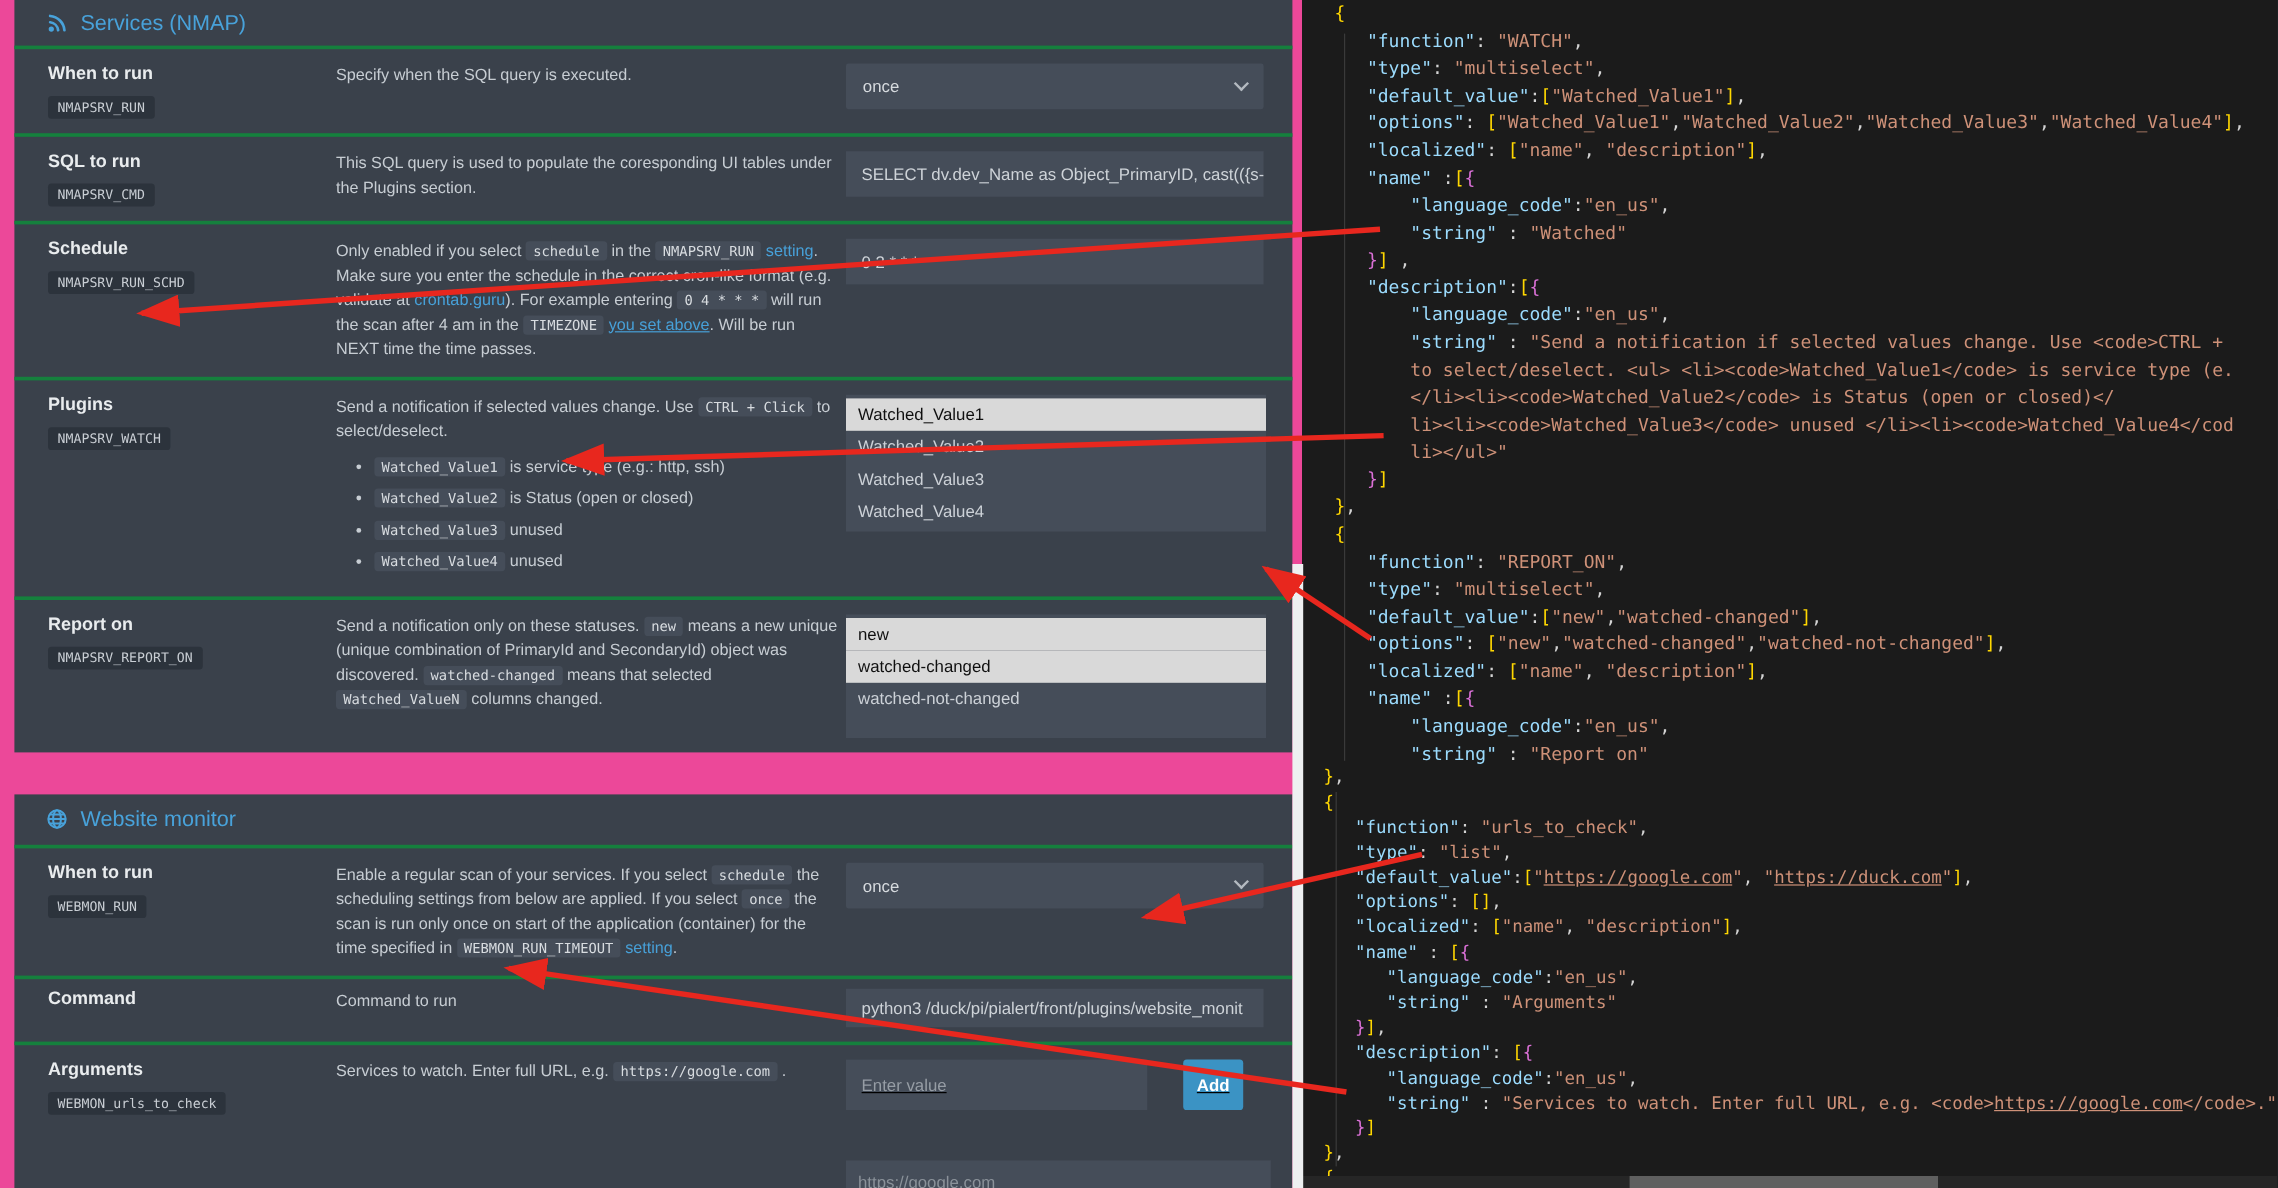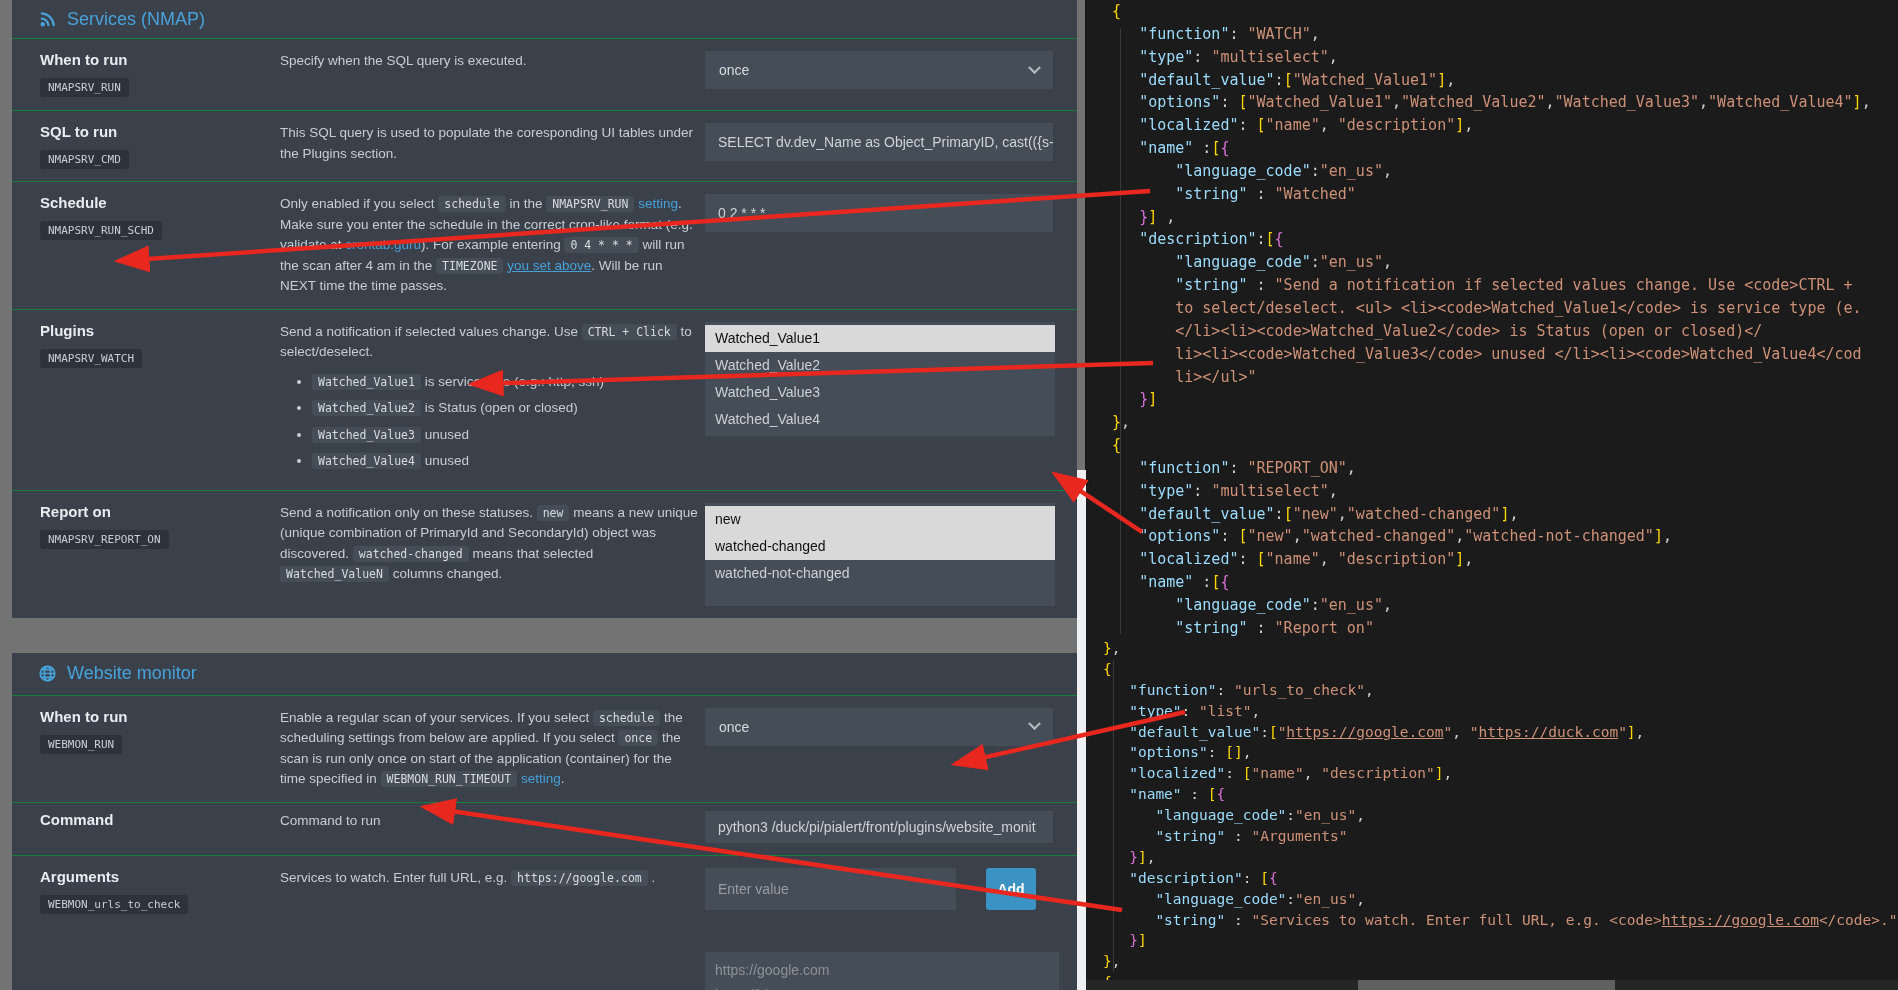--- a/index.html
+++ b/index.html
@@ -1,28 +1,28 @@
 <!DOCTYPE html>
 <html><head>
 <meta charset="utf-8">
 <style>
   * { margin:0; padding:0; box-sizing:border-box; }
   body { background:#111; }
   .stage { position:relative; width:1898px; height:990px; overflow:hidden;
            background:#262c33; font-family:"Liberation Sans", sans-serif; }
 
   
-  .left-page { position:absolute; left:0; top:0; width:1141px; height:990px; background:#737373; }
+  .left-page { position:absolute; left:0; top:0; width:1141px; height:990px; background:#ec4899; }
   .card { margin-left:12px; width:1065px; background:#3a414b; }
   .card2 { margin-top:35px; }
   .card-header { height:38px; display:flex; align-items:center; gap:10px; padding-left:26px;
                  color:#48a2da; font-size:18px; }
   .card2 .card-header { height:42px; }
   .row { display:grid; grid-template-columns:240px 425px 1fr; padding:12px 22px 12px 28px;
-         border-top:1px solid #15803d; }
+         border-top:3px solid #15803d; }
   .mh72{min-height:72px} .mh55{min-height:55px} .mh90{min-height:90px} .mh145{min-height:145px}
   .mh125{min-height:125px} .mh103{min-height:103px} .mh47{min-height:47px; padding-top:8px} .mh238{min-height:238px}
   .lbl { font-weight:bold; font-size:15px; color:#e9ecee; }
   .chip { display:inline-block; background:#2c333c; color:#c9ced4;
           font-family:"DejaVu Sans Mono", monospace; font-size:11px;
           padding:3px 8px; border-radius:3px; margin-top:10px; }
   .desc { color:#c7cdd3; font-size:13.5px; line-height:1.52; padding-right:5px; }
   .desc code { background:#454d59; font-family:"DejaVu Sans Mono", monospace; font-size:11.5px;
                padding:1px 6px; border-radius:3px; color:#d8dce0; white-space:nowrap; }
   .desc a { color:#47a0d8; cursor:pointer; text-decoration:none; }
@@ -36,21 +36,21 @@
   .chev { width:9px; height:9px; border-right:2px solid #b4bac1; border-bottom:2px solid #b4bac1;
           transform:rotate(45deg) translate(-2px,-2px); }
   .tin { width:348px; height:38px; background:#454d59; display:flex; align-items:center;
          padding:0 13px; color:#ced3d8; font-size:14px; white-space:nowrap; overflow:hidden; }
   .tin.short { height:32px; }
   .listbox { width:350px; background:#454d59; padding:3px 0; }
   .opt { height:27px; line-height:27px; padding:0 10px; font-size:14px; color:#ccd1d7;
          white-space:nowrap; overflow:hidden; }
   .opt.sel { background:#d9d9d9; color:#101010; }
   .lb-report { height:103px; }
-  .addrow { display:flex; align-items:flex-start; gap:30px; }
+  .addrow { display:flex; align-items:flex-start; gap:30px;text-decoration:underline; }
   .enter { width:251px; height:42px; background:#454d59; display:flex; align-items:center;
            padding:0 13px; color:#969da5; font-size:14px; }
   .btn { background:#3b93c4; color:#fff; font-weight:bold; border:none; border-radius:3px;
          display:flex; align-items:center; justify-content:center; cursor:pointer;
          font-family:inherit; }
   .btn-add { width:50px; height:42px; font-size:14px; }
   .urlbox { width:354px; height:94px; background:#454d59; margin-top:42px; padding:6px 0; overflow:hidden; }
   .urlbox .opt { height:25px; line-height:25px; color:#8b929a; }
   .white-sliver { position:absolute; left:1077px; top:470px; width:9px; height:520px; background:#eef0f1; }
 

